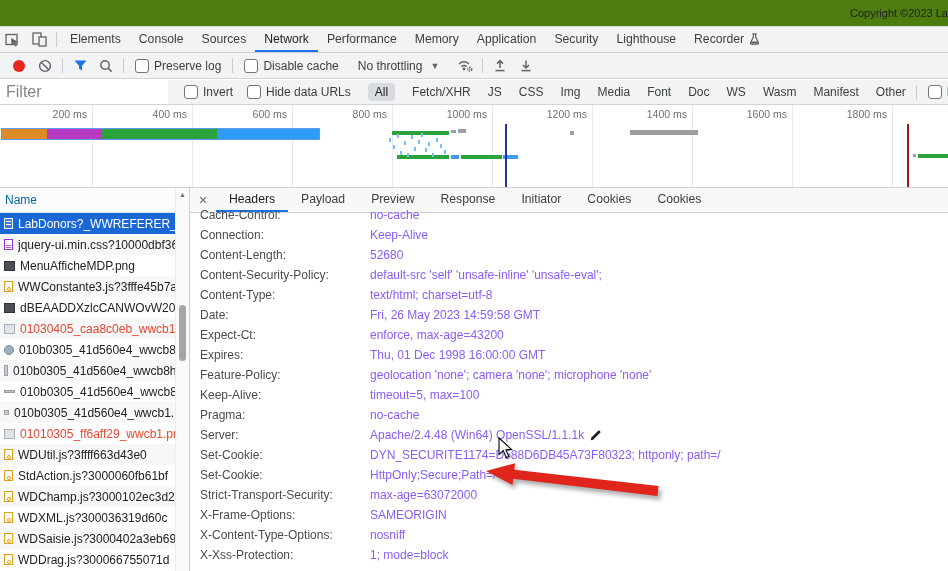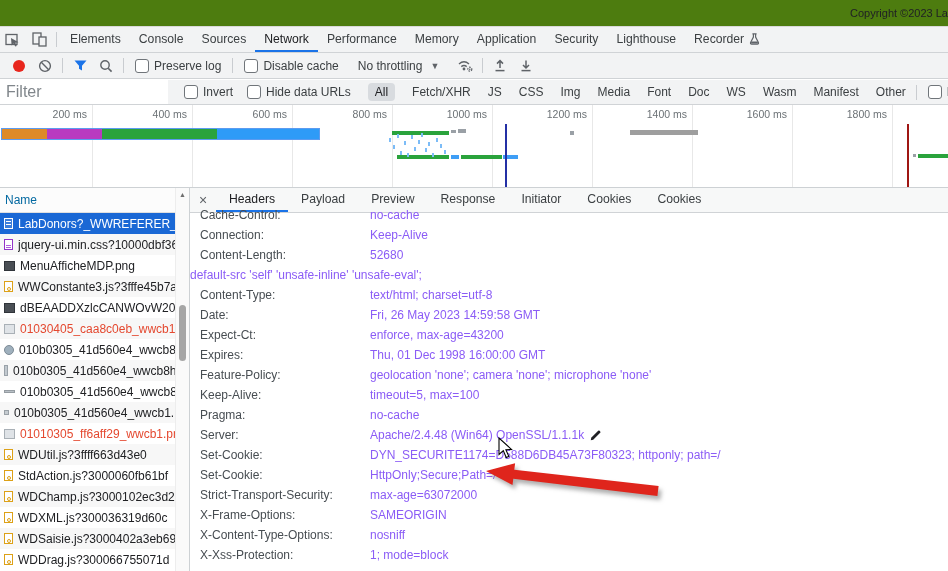--- a/index.html
+++ b/index.html
@@ -393,20 +393,21 @@
       </div>
       <div class="hrow">
         <span class="hname">Connection:</span>
         <span class="hval">Keep-Alive</span>
       </div>
       <div class="hrow">
         <span class="hname">Content-Length:</span>
         <span class="hval">52680</span>
       </div>
       <div class="hrow">
+        <span class="hname">Content-Security-Policy:</span>
         <span class="hval">default-src 'self' 'unsafe-inline' 'unsafe-eval';</span>
       </div>
       <div class="hrow">
         <span class="hname">Content-Type:</span>
         <span class="hval">text/html; charset=utf-8</span>
       </div>
       <div class="hrow">
         <span class="hname">Date:</span>
         <span class="hval">Fri, 26 May 2023 14:59:58 GMT</span>
       </div>

